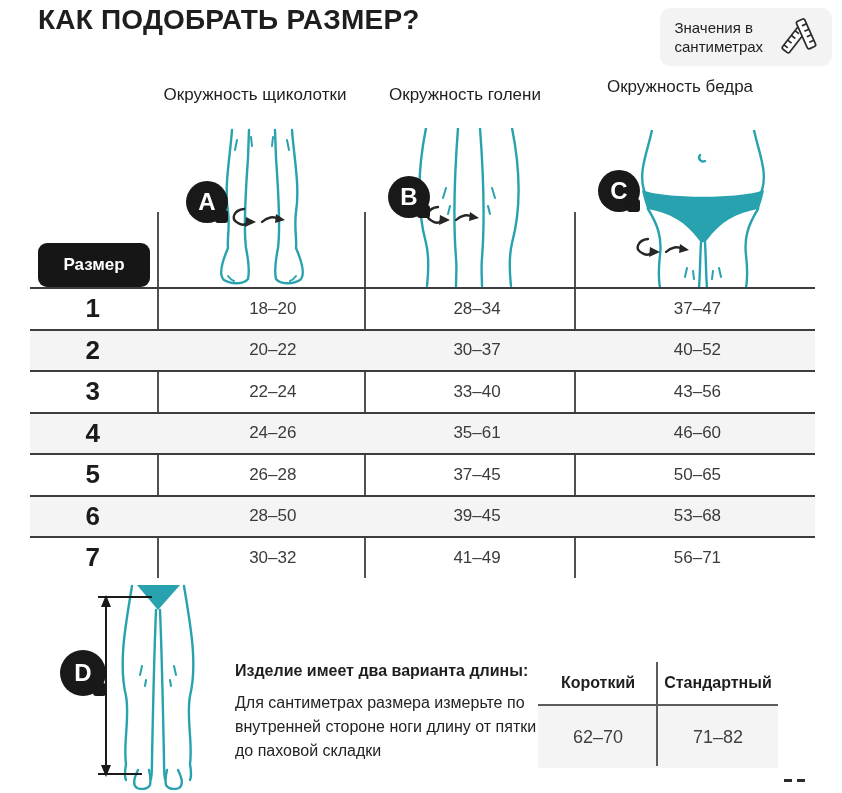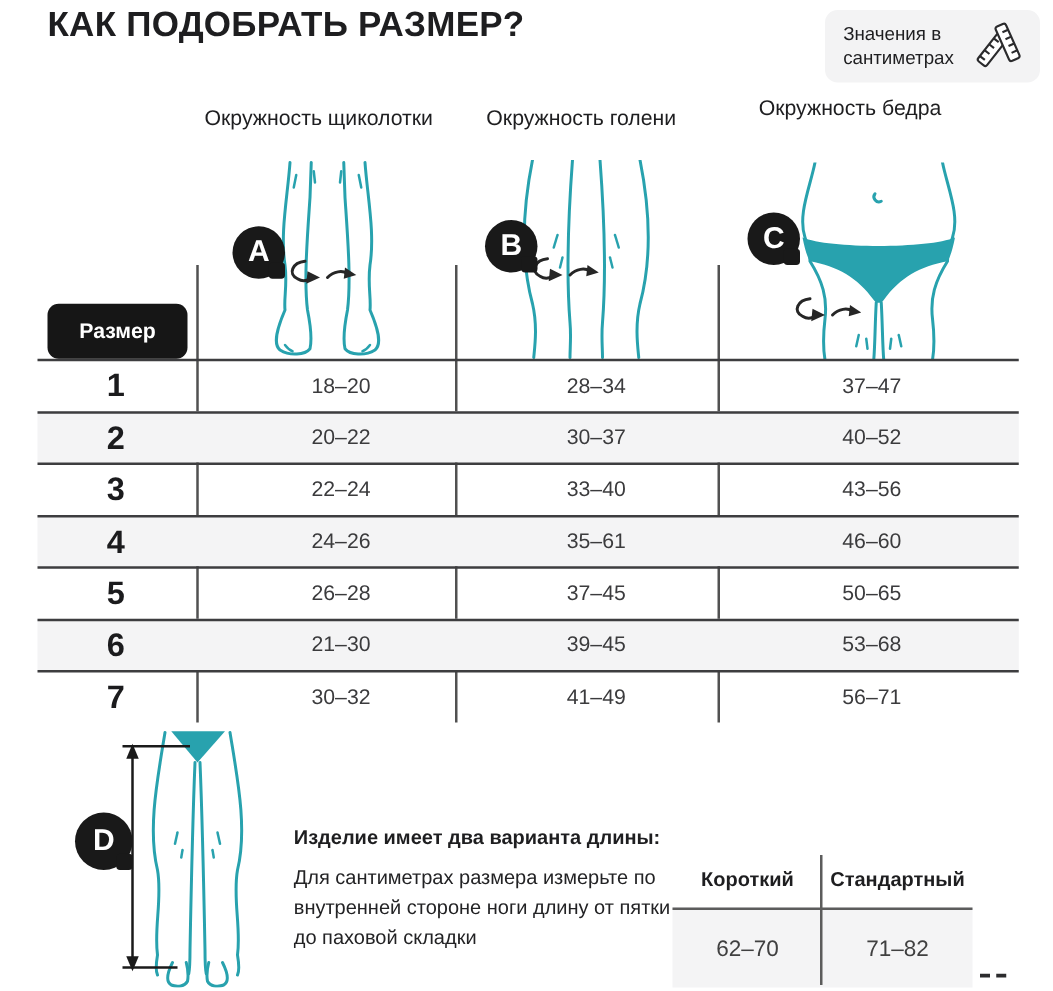--- a/index.html
+++ b/index.html
@@ -44,21 +44,21 @@
   .bubble::after { content:""; position:absolute; right:0px; bottom:0px; width:13px; height:13px;
                    background:#191919; border-radius:3px; z-index:-1; }
   #badge-a { left:186px; top:181px; }
   #badge-b { left:388px; top:176px; }
   #badge-c { left:598px; top:170px; }
   #badge-d { left:60px;  top:650px; width:46px; height:46px; }
 
   .lead { position:absolute; left:235px; top:662px; font-size:16px; font-weight:bold; }
   .desc { position:absolute; left:235px; top:691px; width:312px; font-size:16px; line-height:1.5; color:#232325; }
 
-  .mini { position:absolute; left:538px; top:684px; width:240px; }
+  .mini { position:absolute; left:538px; top:662px; width:240px; }
   .mini-headers { display:flex; height:42px; align-items:center; }
   .mini-h { flex:1; text-align:center; font-weight:bold; font-size:16px; }
   .mini-values { display:flex; height:62px; background:#f4f4f5; border-top:2px solid #5c5c5c; align-items:center; }
   .mini-v { flex:1; text-align:center; font-size:18px; color:#404040; }
   .mini-divider { position:absolute; left:118px; top:0; width:2px; height:104px; background:#5c5c5c; }
 
   .artifact { position:absolute; left:784px; top:779px; display:flex; gap:5px; }
   .artifact span { width:8px; height:3px; background:#2c2c2e; display:block; }
 </style>
 </head>
@@ -221,21 +221,21 @@
       <div class="cell-val cell-c">46–60</div>
     </div>
     <div class="trow">
       <div class="cell-size">5</div>
       <div class="cell-val cell-a">26–28</div>
       <div class="cell-val cell-b">37–45</div>
       <div class="cell-val cell-c">50–65</div>
     </div>
     <div class="trow striped">
       <div class="cell-size">6</div>
-      <div class="cell-val cell-a">21–30</div>
+      <div class="cell-val cell-a">28–50</div>
       <div class="cell-val cell-b">39–45</div>
       <div class="cell-val cell-c">53–68</div>
     </div>
     <div class="trow">
       <div class="cell-size">7</div>
       <div class="cell-val cell-a">30–32</div>
       <div class="cell-val cell-b">41–49</div>
       <div class="cell-val cell-c">56–71</div>
     </div>
   </div>

